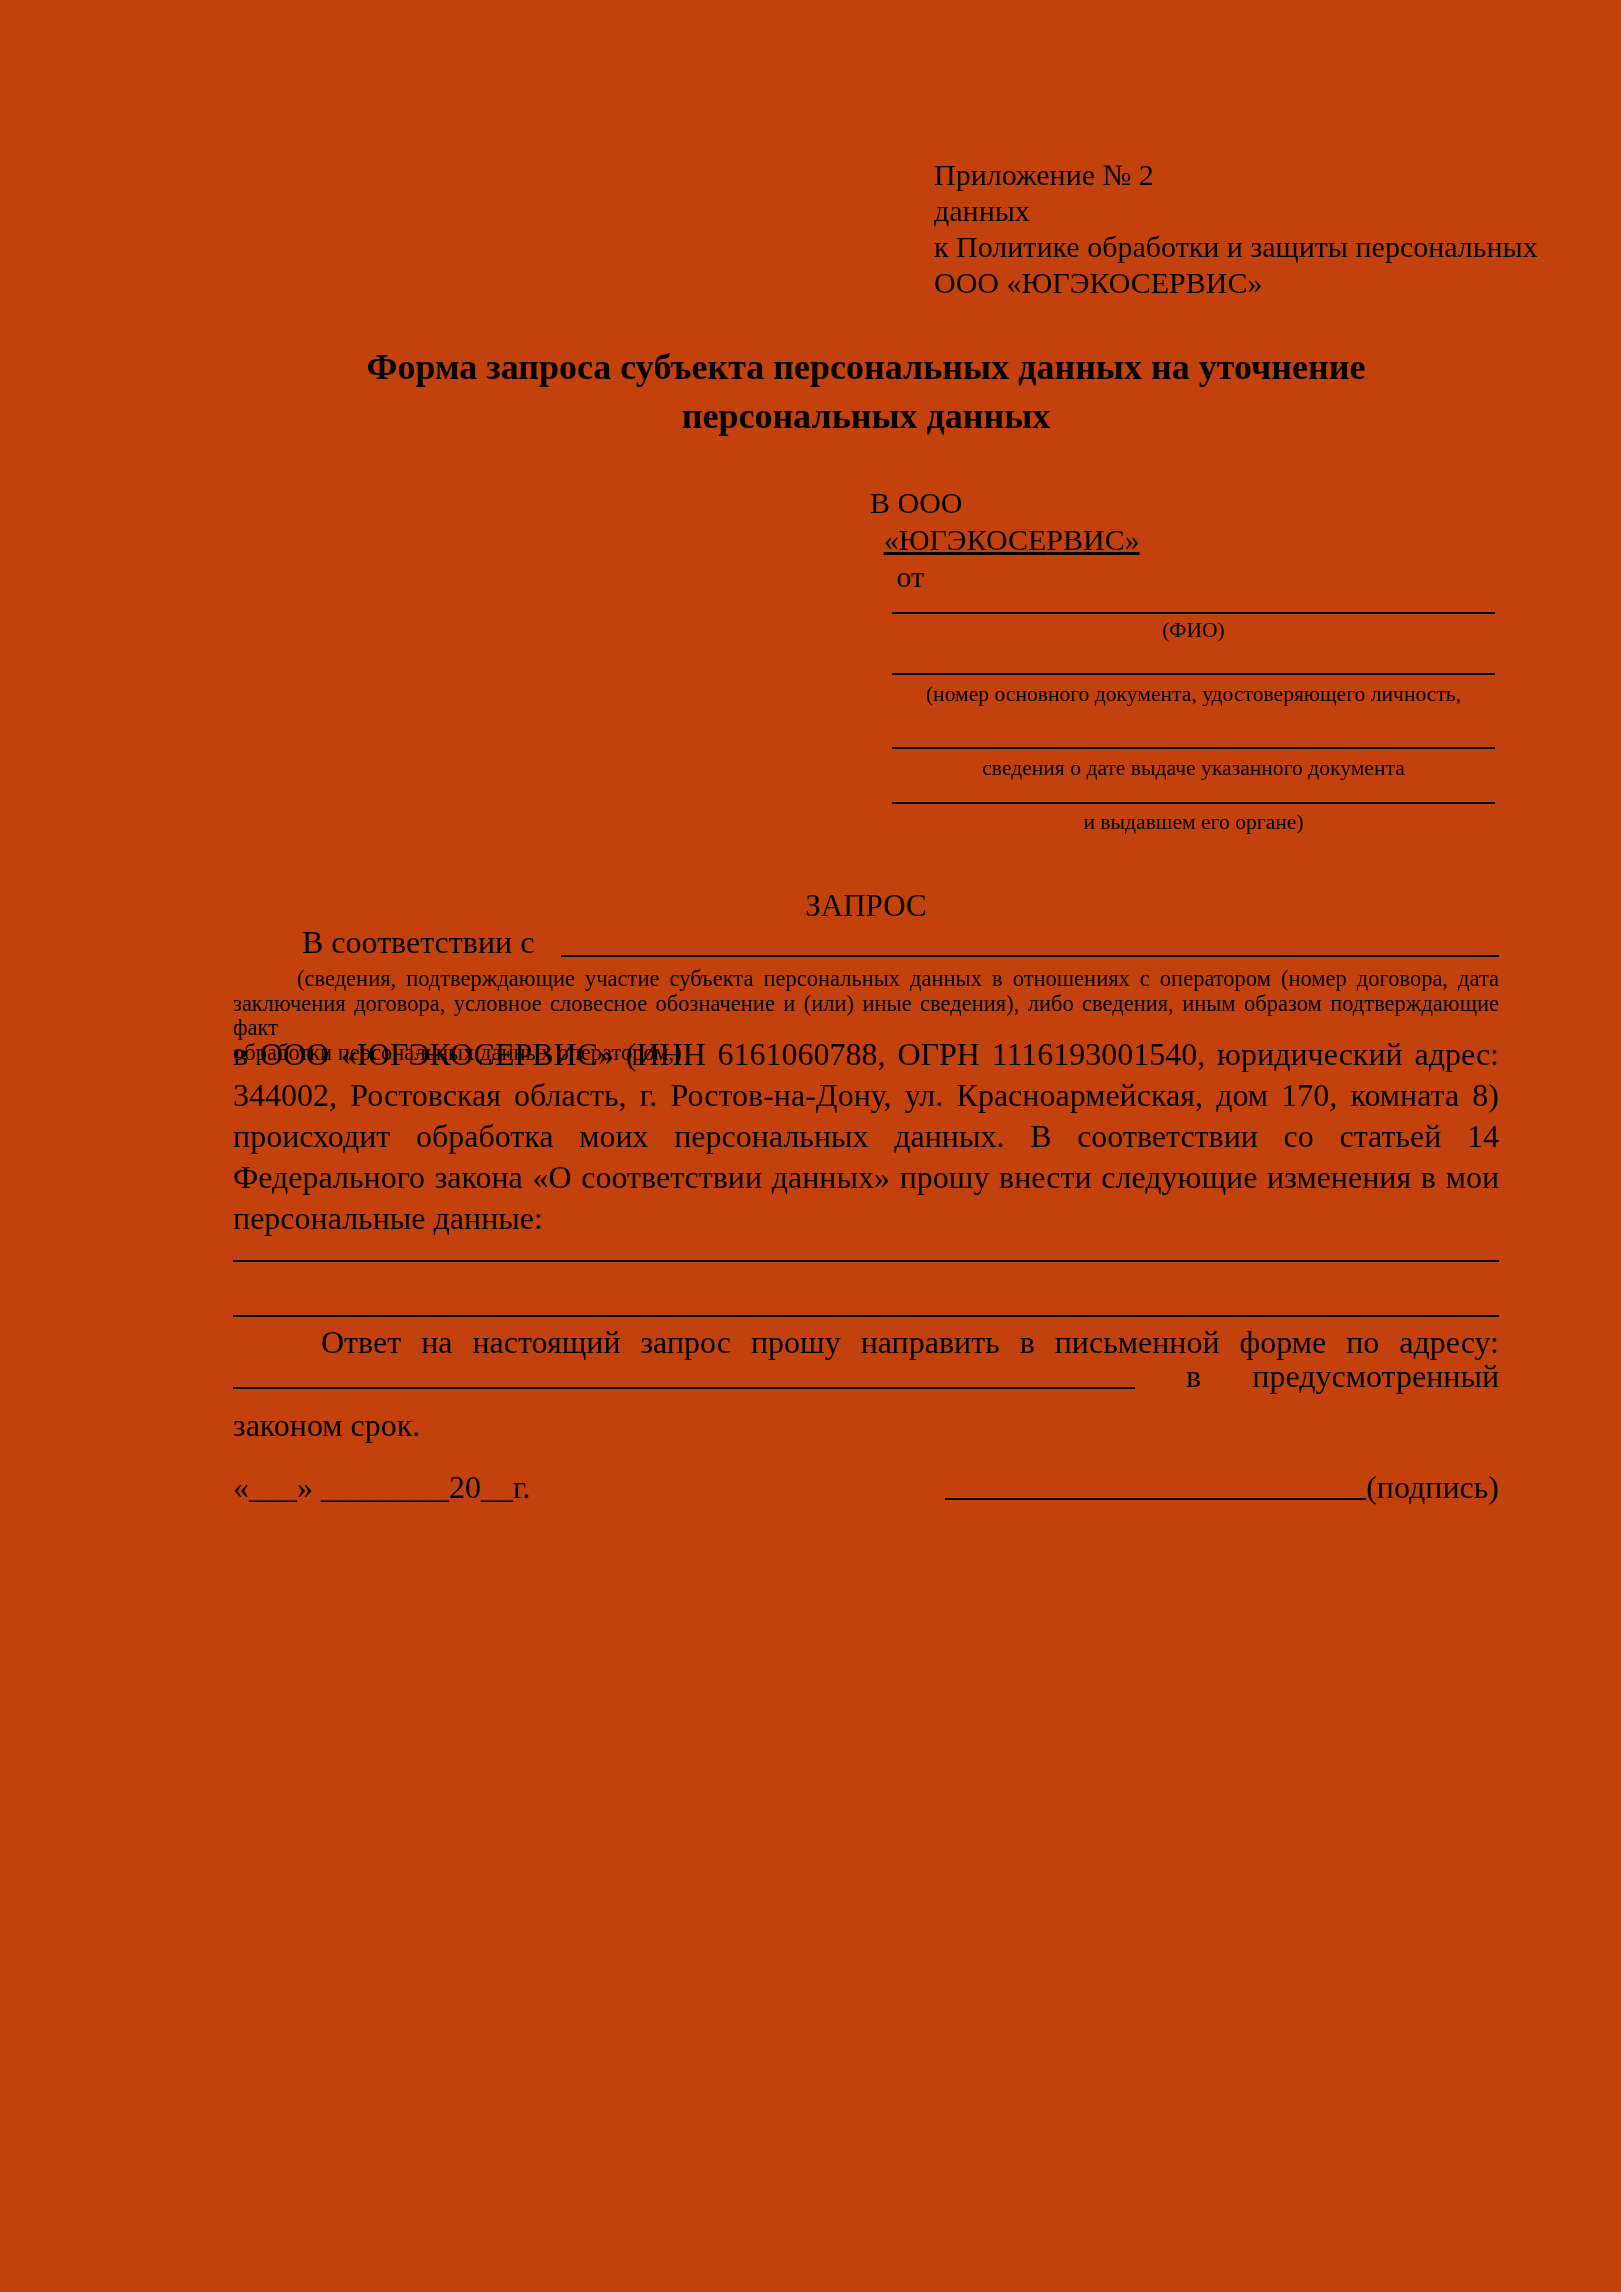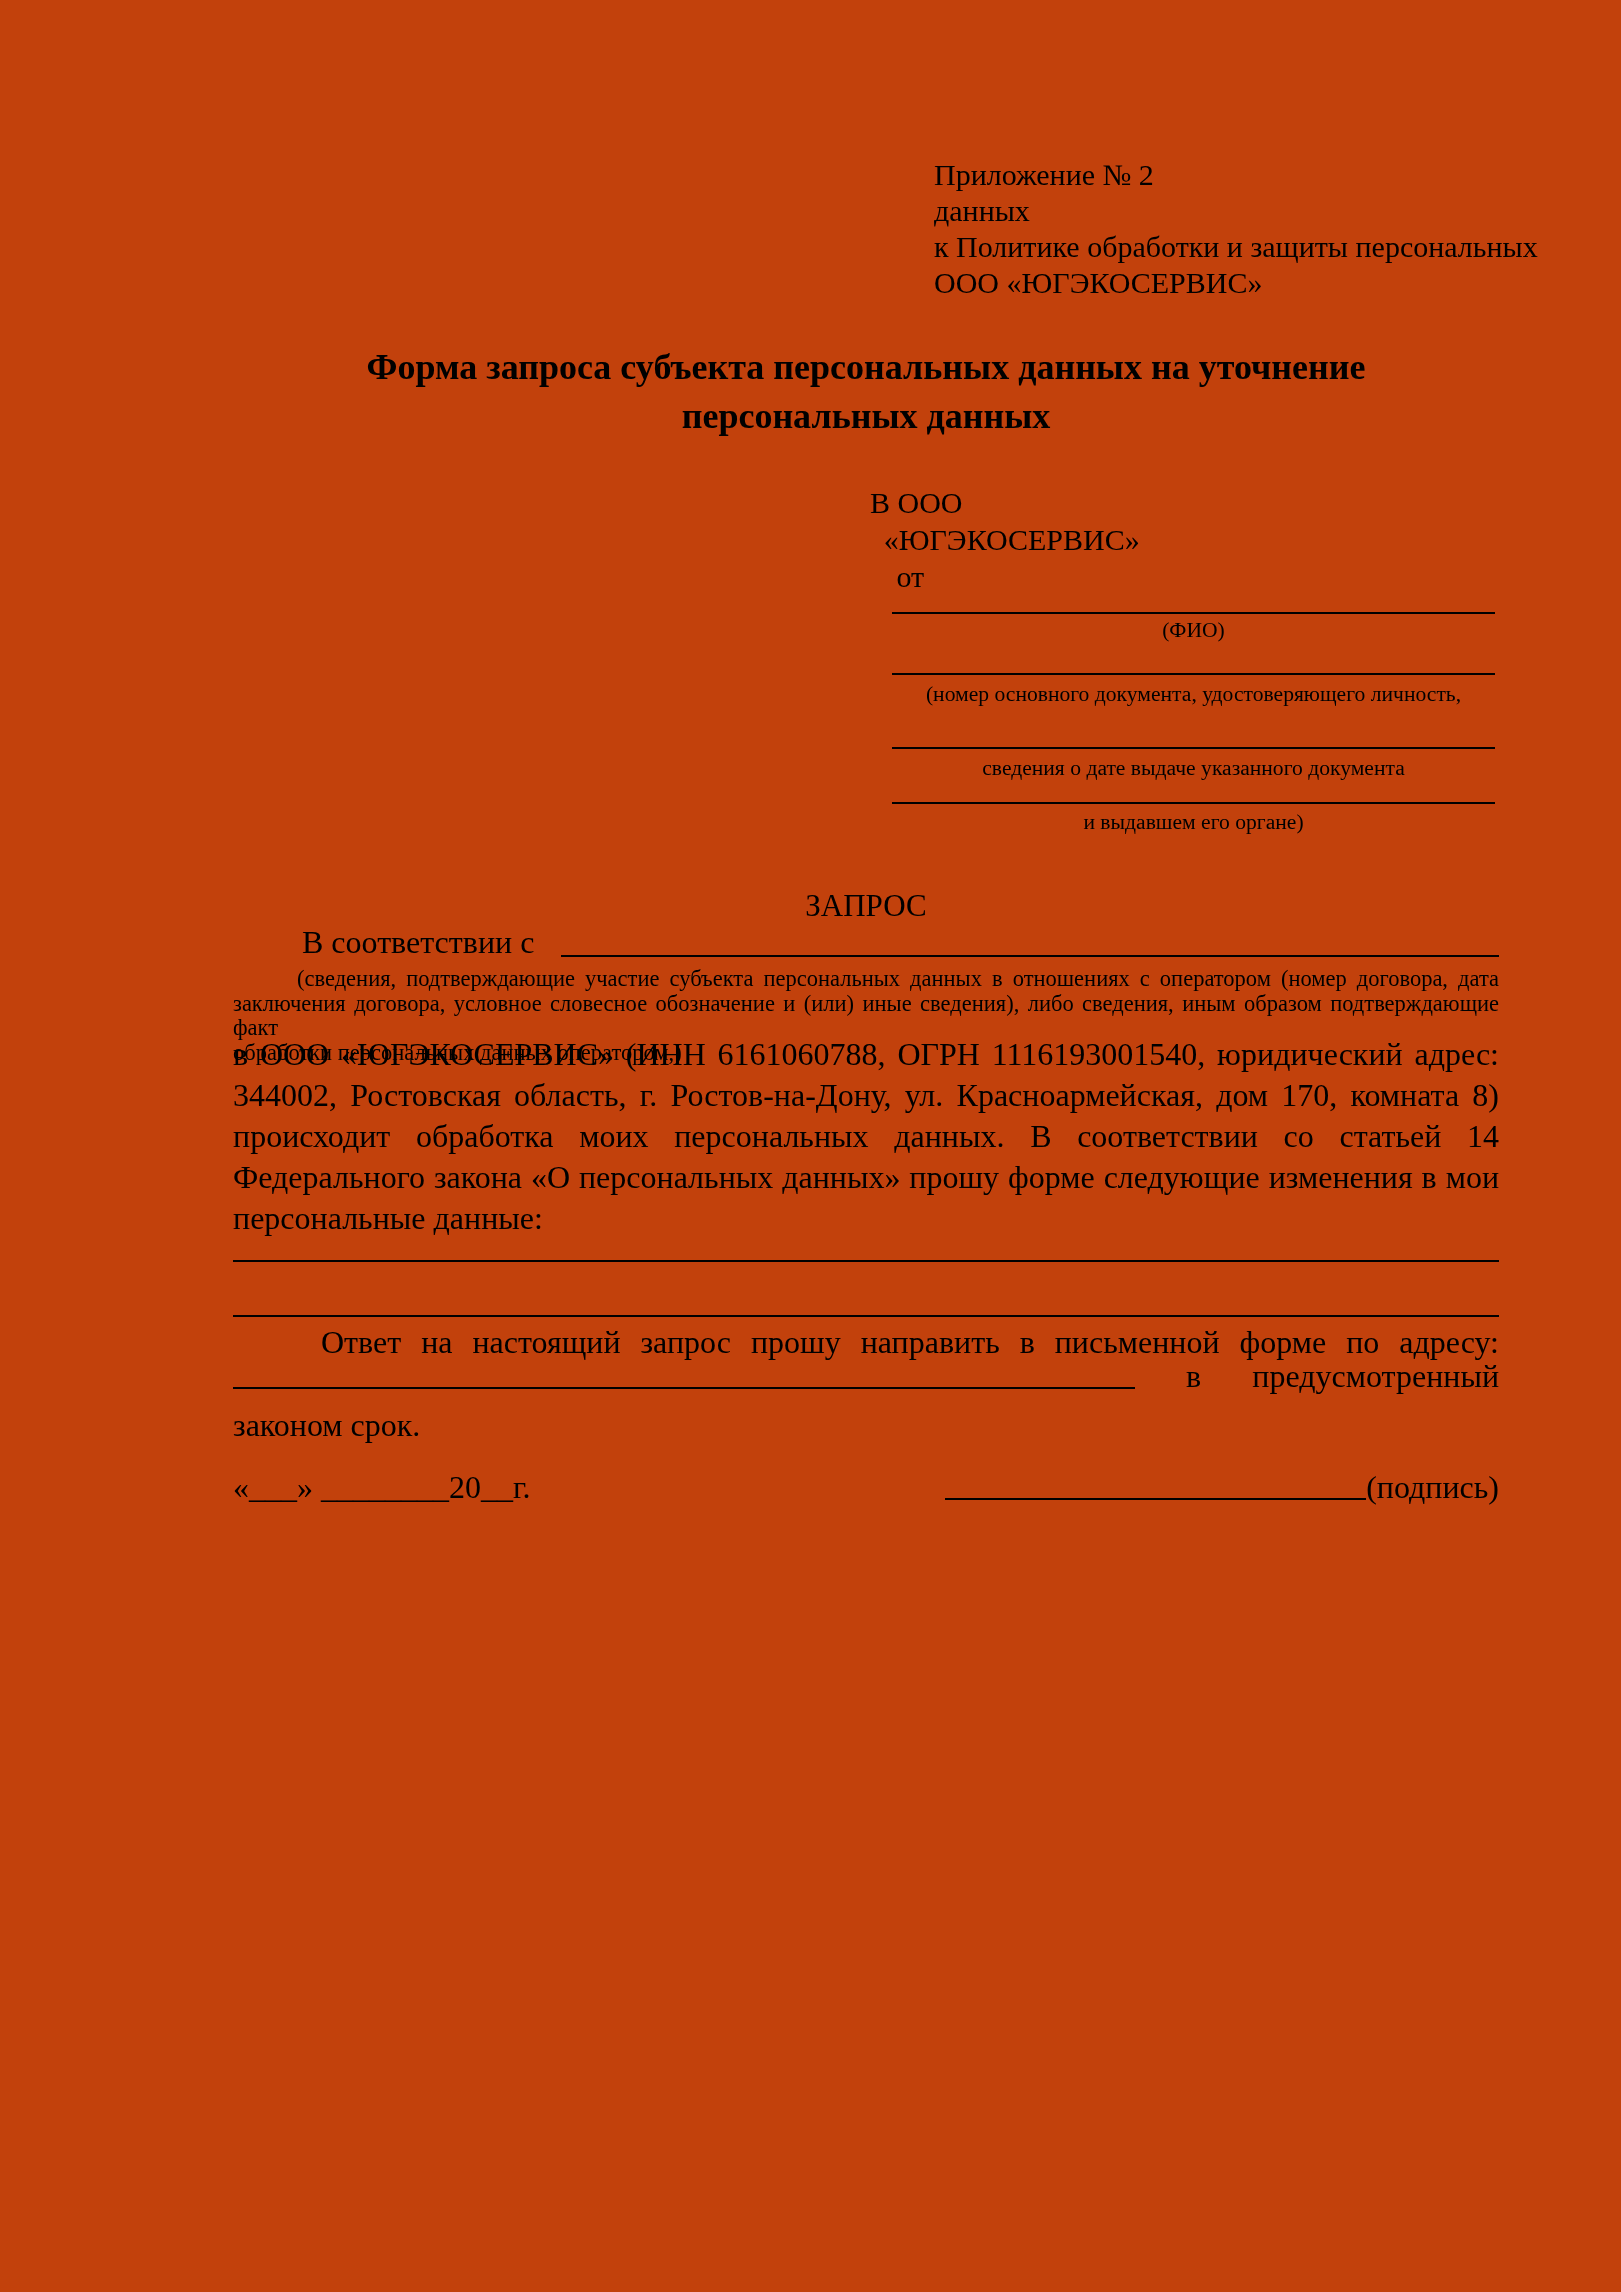--- a/index.html
+++ b/index.html
@@ -12,21 +12,21 @@
     overflow:hidden;
   }
   
   .annex { position:absolute; left:934px; top:157px; width:598px; font-size:30px; line-height:36px; }
   .annex div { white-space:nowrap; }
   
   .title { position:absolute; left:233px; top:343px; width:1266px; text-align:center; font-weight:bold; font-size:36px; line-height:49px; }
   
   .recipient { position:absolute; left:870px; top:484px; font-size:30px; line-height:37px; }
   .recipient div { white-space:nowrap; }
-  .recipient .r1 { padding-left:13.7px; }
+  .recipient .r1 { padding-left:13.7px;text-decoration:underline; }
   .recipient .r2 { padding-left:26.5px; }
   
   .fill-rule { position:absolute; left:892px; width:603px; border-top:2px solid #000; height:0; }
   .fr1 { top:612px; } .fr2 { top:673px; } .fr3 { top:747px; } .fr4 { top:802px; }
   .fill-caption { position:absolute; left:892px; width:603px; text-align:center; font-size:21.6px; line-height:25.5px; }
   .fc1 { top:618px; } .fc2 { top:682px; } .fc3 { top:756px; } .fc4 { top:810px; }
   
   .request-heading { position:absolute; left:233px; top:886px; width:1266px; text-align:center; font-size:31px; line-height:39px; }
   
   .lead { position:absolute; left:233px; top:923px; width:1266px; display:flex; font-size:32px; line-height:39px;gap:17px; }
@@ -96,21 +96,21 @@
   <div class="note">
     <div class="jline nl1">(сведения, подтверждающие участие субъекта персональных данных в отношениях с оператором (номер договора, дата</div>
     <div class="jline">заключения договора, условное словесное обозначение и (или) иные сведения), либо сведения, иным образом подтверждающие факт</div>
     <div>обработки персональных данных оператором,)</div>
   </div>
 
   <div class="body-par">
     <div class="jline">в ООО «ЮГЭКОСЕРВИС» (ИНН 6161060788, ОГРН 1116193001540, юридический адрес:</div>
     <div class="jline">344002, Ростовская область, г. Ростов-на-Дону, ул. Красноармейская, дом 170, комната 8)</div>
     <div class="jline">происходит обработка моих персональных данных. В соответствии со статьей 14</div>
-    <div class="jline">Федерального закона «О персональных данных» прошу форме следующие изменения в мои</div>
+    <div class="jline">Федерального закона «О соответствии данных» прошу внести следующие изменения в мои</div>
     <div>персональные данные:</div>
   </div>
 
   <div class="blank-rule br1"></div>
   <div class="blank-rule br2"></div>
 
   <div class="reply-l1">Ответ на настоящий запрос прошу направить в письменной форме по адресу:</div>
 
   <div class="reply-l2">
     <span class="address-rule"></span>

